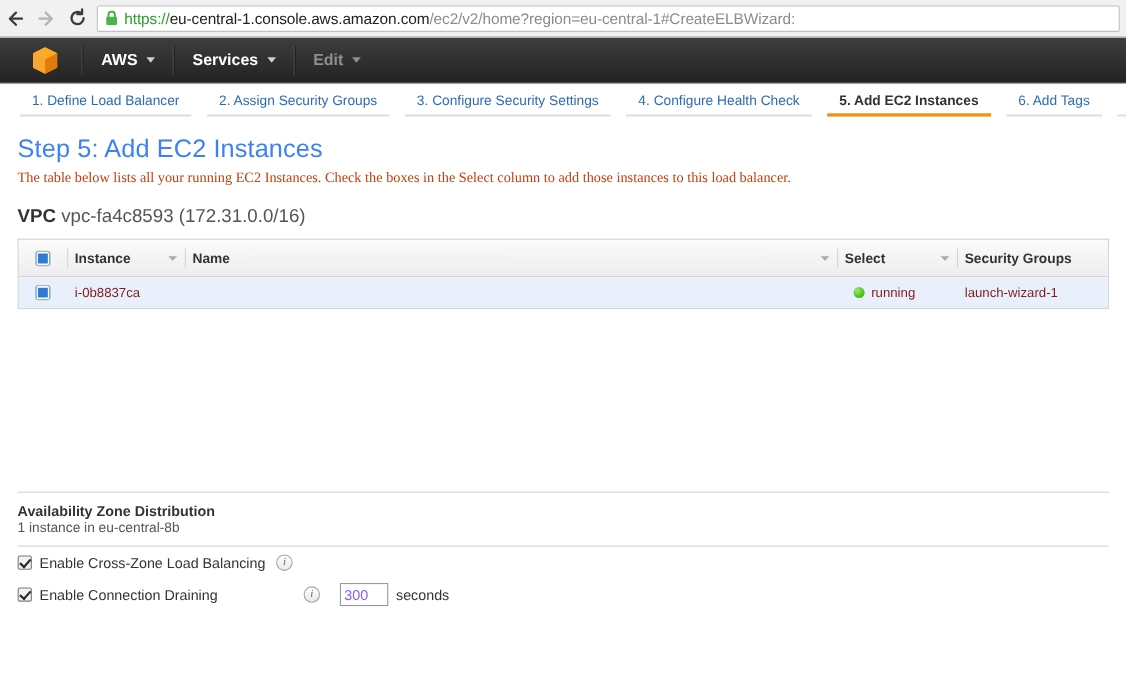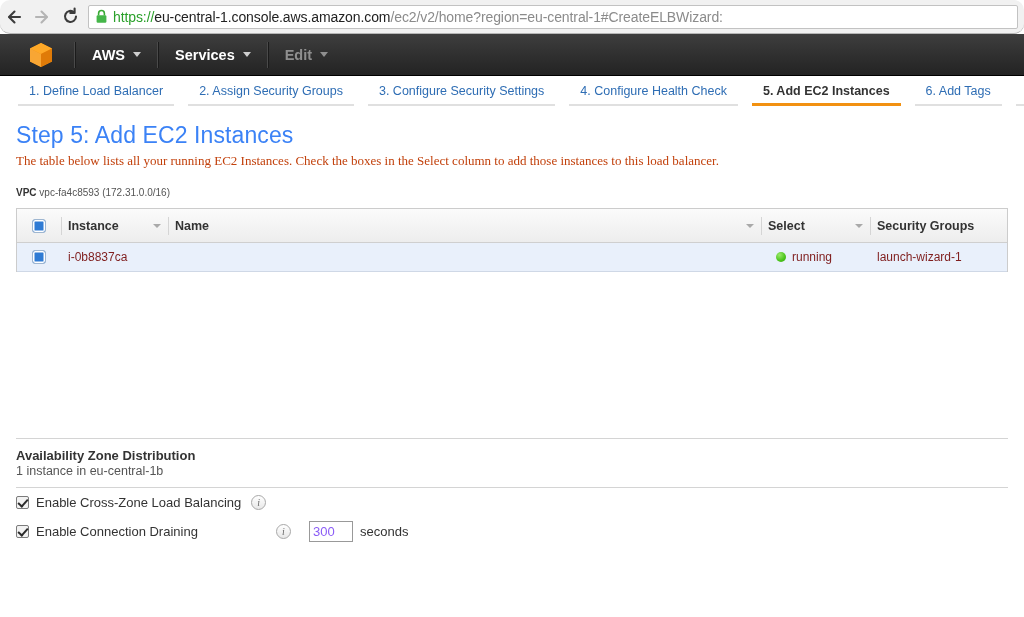--- a/index.html
+++ b/index.html
@@ -17,21 +17,20 @@
 
   
   .browser-chrome {
     position: relative;
     height: 34px;
     background: #f1f1f1;
     border-bottom: 1px solid #b6b6b6;
     box-sizing: border-box;
     display: flex;
     align-items: center;
-    border-radius: 10px;
   }
   .nav-btn {
     width: 28px;
     height: 28px;
     display: flex;
     align-items: center;
     justify-content: center;
     flex: 0 0 auto;
   }
   .nav-btn svg { display: block; }
@@ -153,21 +152,21 @@
     margin: 8px 0 4px 0;
     letter-spacing: 0.1px;
   }
   .page-desc {
     font-size: 13px;
     color: #c2410c;
     margin: 0 0 18px 0;
     font-family: Liberation Serif, serif;
   }
   .vpc-line {
-    font-size: 10px;
+    font-size: 17px;
     color: #555555;
     margin-bottom: 10px;
   }
   .vpc-line b { color: #333333; }
 
   
   .itable {
     width: 992px;
     border: 1px solid #cccccc;
     border-bottom: none;
@@ -477,21 +476,21 @@
       <div class="td col-secgrp">launch-wizard-1</div>
     </div>
 
   </div>
 
   <div style="height:166px"></div>
 
   <div class="divider"></div>
 
   <div class="az-title">Availability Zone Distribution</div>
-  <div class="az-sub">1 instance in eu-central-1b</div>
+  <div class="az-sub">1 instance in eu-central-8b</div>
 
   <div class="divider"></div>
 
   <div class="opt-row">
     <span class="opt-check"></span>
     <span class="lbl">Enable Cross-Zone Load Balancing</span>
     <span style="width:10px"></span>
     <span class="info-icon">i</span>
   </div>
 

